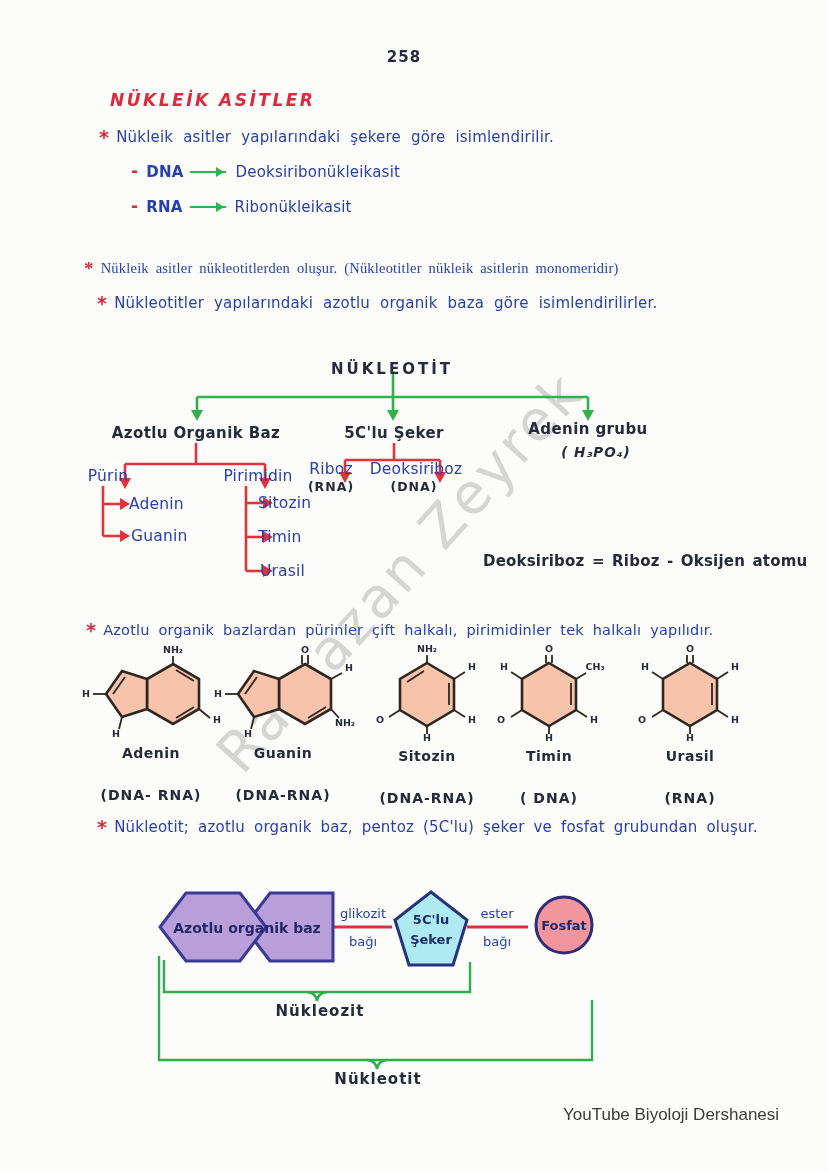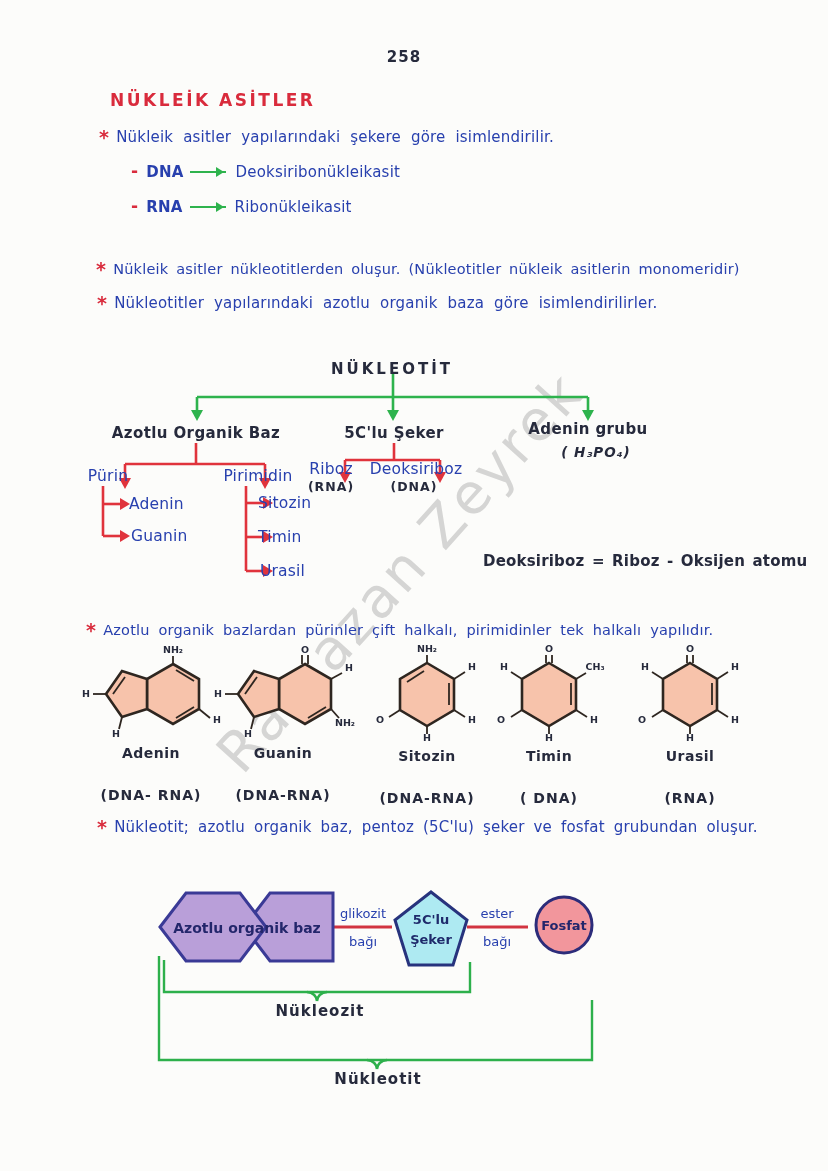--- a/index.html
+++ b/index.html
@@ -5,21 +5,21 @@
   html,body{margin:0;padding:0;background:#e8e8e8;}
   #page{position:relative;width:828px;height:1171px;background:#fcfcfa;overflow:hidden;
         font-family:"DejaVu Sans",sans-serif;}
   .abs{position:absolute;white-space:nowrap;}
   .ctr{transform:translateX(-50%);text-align:center;}
   .hw{font-family:"DejaVu Sans",sans-serif;letter-spacing:.2px;}
   .blue{color:#2840ae;}
   .ink{color:#262a3c;}
   .body-line{font-size:15px;word-spacing:5px;margin-left:13px;}
   .star{color:#d92b3c;font-size:19px;font-weight:bold;margin-right:7px;vertical-align:-2px;}
-  .title{color:#d92b3c;font-size:17px;font-weight:bold;letter-spacing:2.5px;}
+  .title{color:#d92b3c;font-size:17px;font-weight:bold;letter-spacing:2.5px;font-style:italic;}
   .root{font-size:15px;font-weight:bold;letter-spacing:3px;}
   .branch{font-size:15px;font-weight:bold;letter-spacing:.4px;}
   .sub{font-size:12.5px;font-weight:bold;letter-spacing:1px;}
   .leaf{font-size:15.5px;}
   .garrow{display:inline-block;width:36px;height:0;border-top:2.6px solid #2eb34d;
           position:relative;vertical-align:4px;margin:0 9px 0 7px;}
   .garrow::after{content:"";position:absolute;right:-3px;top:-6.5px;
           border:5px solid transparent;border-left:8px solid #2eb34d;}
   .dash{color:#d92b3c;font-weight:bold;font-size:17px;margin-right:8px;}
   .bname{font-size:14px;font-weight:bold;color:#262a3c;margin-top:2px;letter-spacing:.5px;}
@@ -48,21 +48,21 @@
   </div>
 
   <div class="abs hw body-line" style="left:118px;top:161px;">
     <span class="dash">-</span><span class="blue" style="font-weight:bold;">DNA</span><span class="garrow"></span><span class="blue">Deoksiribonükleikasit</span>
   </div>
 
   <div class="abs hw body-line" style="left:118px;top:196px;">
     <span class="dash">-</span><span class="blue" style="font-weight:bold;">RNA</span><span class="garrow"></span><span class="blue">Ribonükleikasit</span>
   </div>
 
-  <div class="abs hw" style="left:96px;top:258px;font-size:14.5px;word-spacing:3px;">
+  <div class="abs hw" style="left:84px;top:258px;font-size:14.5px;word-spacing:3px;font-family:Liberation Serif, serif;">
     <span class="star">*</span><span class="blue">Nükleik asitler nükleotitlerden oluşur. (Nükleotitler nükleik asitlerin monomeridir)</span>
   </div>
 
   <div class="abs hw body-line" style="left:84px;top:292px;">
     <span class="star">*</span><span class="blue">Nükleotitler yapılarındaki azotlu organik baza göre isimlendirilirler.</span>
   </div>
 
   <svg class="abs" style="left:80px;top:358px;" width="560" height="230" viewBox="0 0 560 230">
 
     <g stroke="#2eb34d" stroke-width="2.6" fill="none">
@@ -286,14 +286,15 @@
 
     <text x="223" y="46" text-anchor="middle" font-size="13" fill="#2840ae">glikozit</text>
     <text x="223" y="74" text-anchor="middle" font-size="13" fill="#2840ae">bağı</text>
     <text x="357" y="46" text-anchor="middle" font-size="13" fill="#2840ae">ester</text>
     <text x="357" y="74" text-anchor="middle" font-size="13" fill="#2840ae">bağı</text>
   </svg>
 
   <div class="abs ctr bracket-label hw" style="left:320px;top:1002px;">Nükleozit</div>
   <div class="abs ctr bracket-label hw" style="left:378px;top:1070px;">Nükleotit</div>
 
+  <div class="abs footer" style="left:563px;top:1105px;">YouTube Biyoloji Dershanesi</div>
 
 </div>
 
 </body></html>

